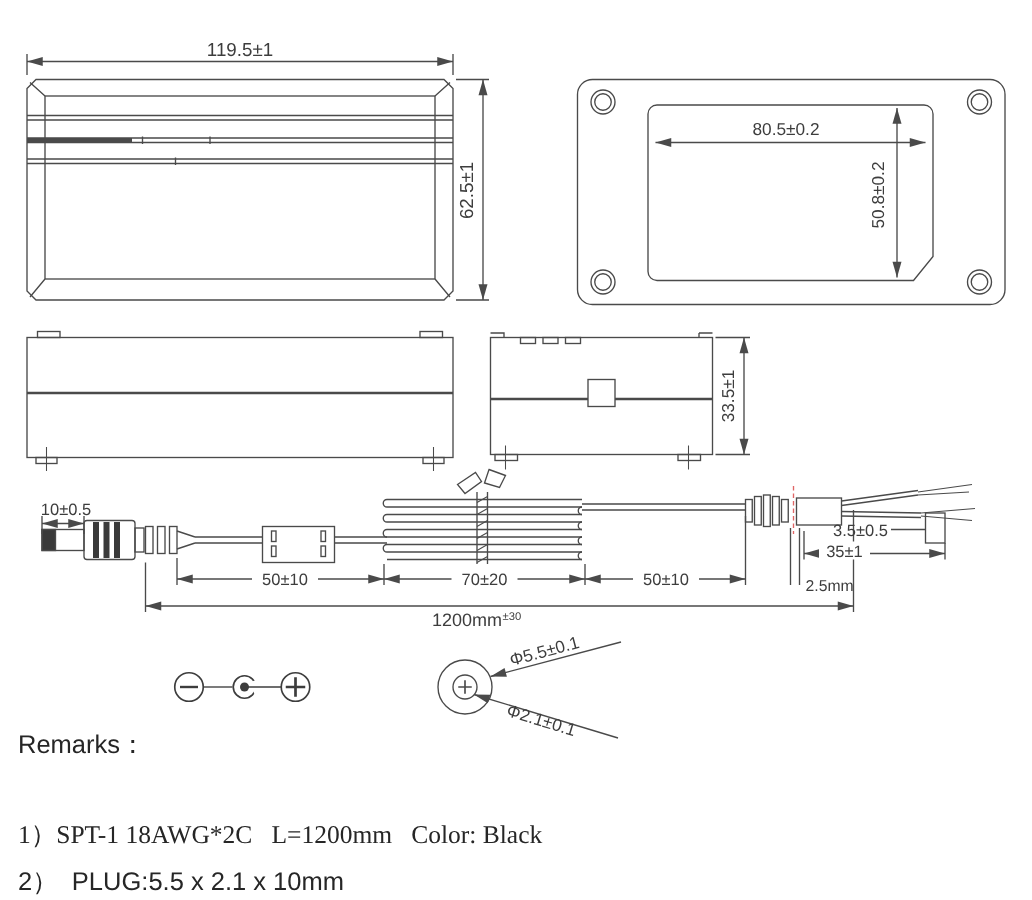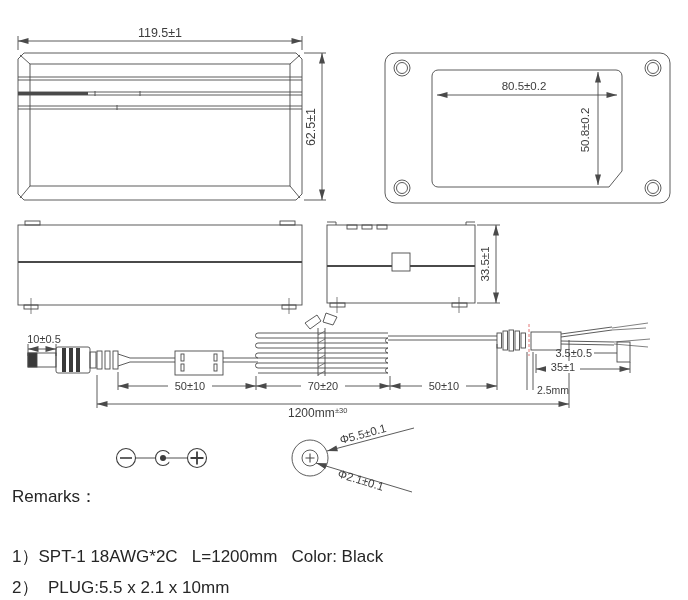--- a/index.html
+++ b/index.html
@@ -3,21 +3,21 @@
 <meta charset="utf-8">
 <style>
   html,body{margin:0;padding:0;background:#fff;}
   #stage{position:relative;width:688px;height:600px;background:#ffffff;overflow:hidden;
          font-family:"Liberation Sans",sans-serif;border-radius:16px;}
   svg{position:absolute;left:0;top:0;}
   svg text{fill:#3d3d3d;font-family:"Liberation Sans",sans-serif;}
   .remark{position:absolute;color:#262626;font-size:17px;white-space:pre;
           font-family:"Liberation Sans",sans-serif;}
   .remark-title{left:12px;top:485px;text-align:right;}
-  .remark-1{left:12px;top:545px;}
+  .remark-1{left:12px;top:545px;font-family:Liberation Serif, serif;}
   .remark-2{left:12px;top:576px;text-align:center;}
 </style>
 </head>
 <body>
 
 <div id="stage">
 
 <svg width="688" height="535" viewBox="0 0 688 535">
   <defs>
     <marker id="arr" markerWidth="12" markerHeight="8" refX="11" refY="4" orient="auto-start-reverse" markerUnits="userSpaceOnUse">

